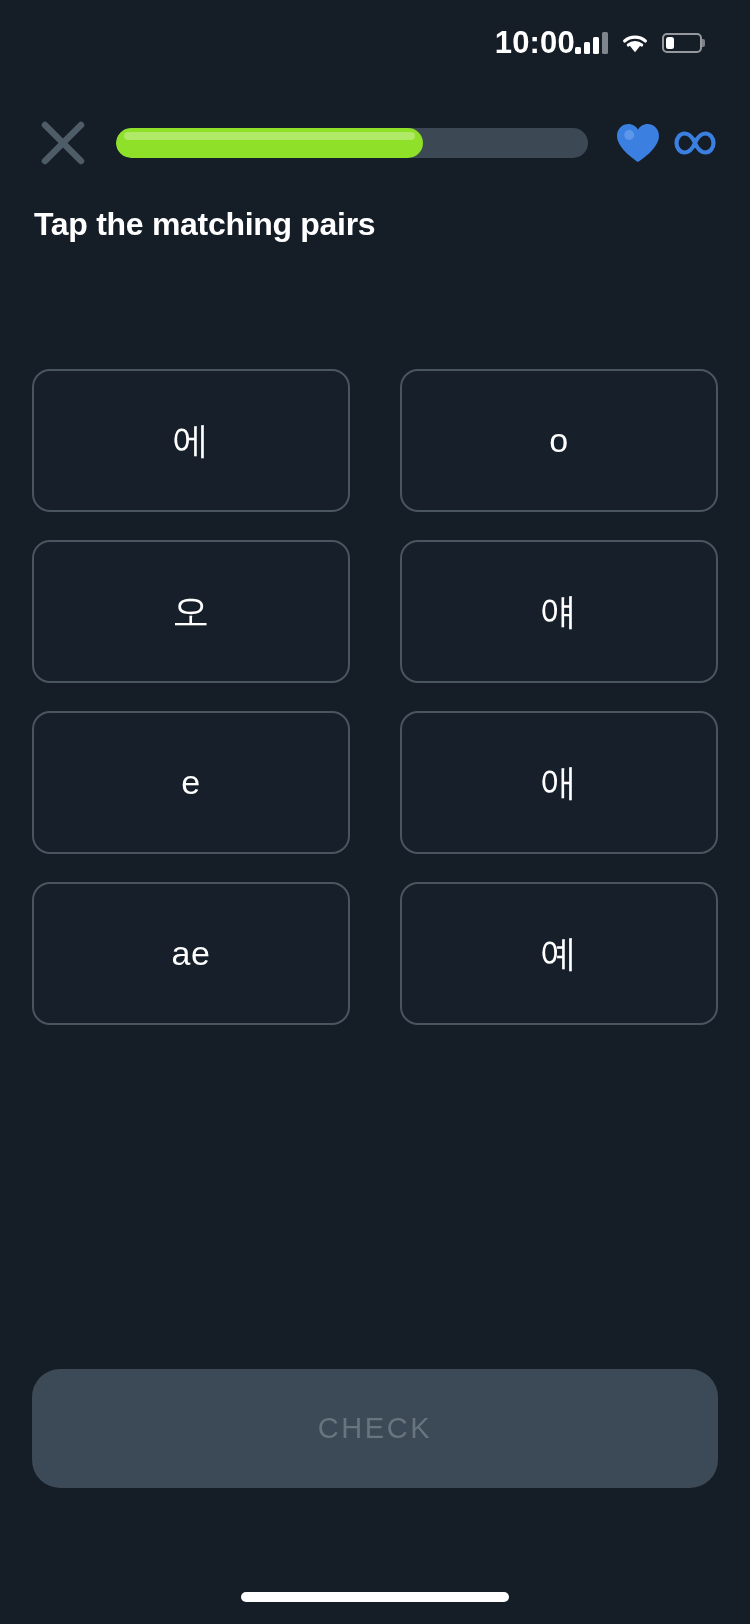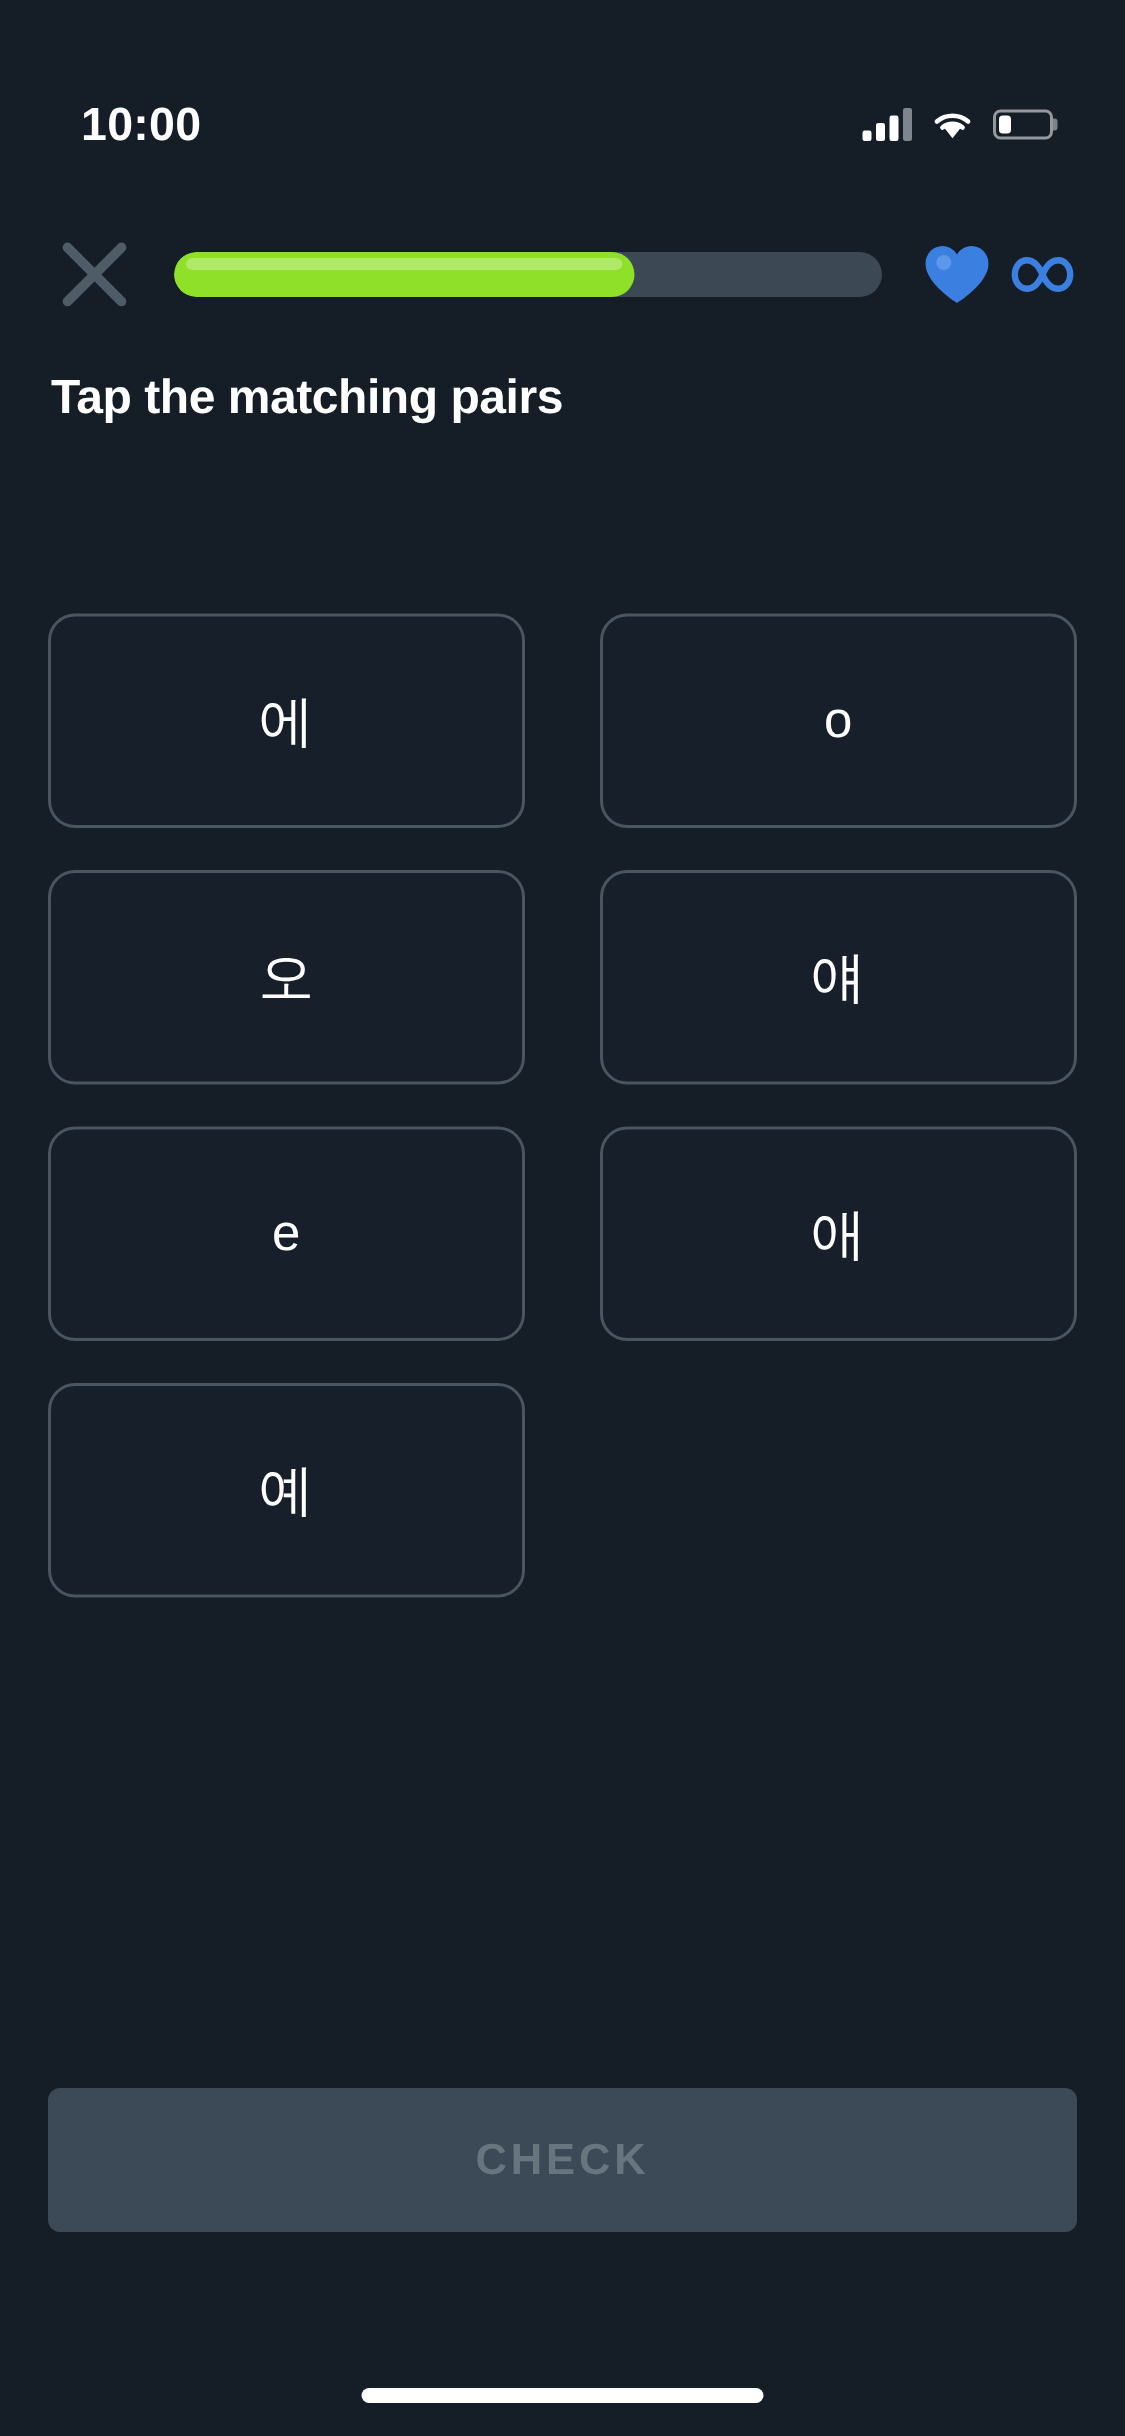--- a/index.html
+++ b/index.html
@@ -15,23 +15,22 @@
     font-family: "Liberation Sans", sans-serif;
     color: #ffffff;
     position: relative;
   }
 
   
   .status-bar {
     height: 86px;
     display: flex;
     align-items: center;
-    justify-content: space-between;
+    justify-content: flex-end;
     padding: 0 48px 0 54px;
-    margin-top: 40px;
   }
   .status-time {
     font-size: 31px;
     font-weight: bold;
     letter-spacing: 0.2px;
     color: #ffffff;
   }
   .status-icons {
     display: flex;
     align-items: center;
@@ -158,28 +157,28 @@
 
   
   .check-wrap {
     position: absolute;
     left: 0; right: 0;
     bottom: 136px;
     padding: 0 32px;
   }
   .check-btn {
     width: 100%;
-    height: 96px;
+    height: 119px;
     background: #3c4956;
     border: none;
-    border-radius: 8px;
+    border-radius: 28px;
     color: #67757f;
     font-family: "Liberation Sans", sans-serif;
     font-size: 29px;
-    font-weight: bold;
+    font-weight: normal;
     letter-spacing: 2.6px;
   }
 
   
   .home-indicator {
     position: absolute;
     bottom: 22px;
     left: 50%;
     transform: translateX(-50%);
     width: 268px;
@@ -238,20 +237,21 @@
 
 <h1 class="lesson-title">Tap the matching pairs</h1>
 
 <div class="match-grid" id="match-grid">
     <div class="tile korean">에</div>
     <div class="tile">o</div>
     <div class="tile korean">오</div>
     <div class="tile korean">얘</div>
     <div class="tile">e</div>
     <div class="tile korean">애</div>
+    <div class="tile">ae</div>
     <div class="tile korean">예</div>
   </div>
 
 <div class="check-wrap">
   <button class="check-btn">CHECK</button>
 </div>
 
 <div class="home-indicator"></div>
 
 </body></html>

